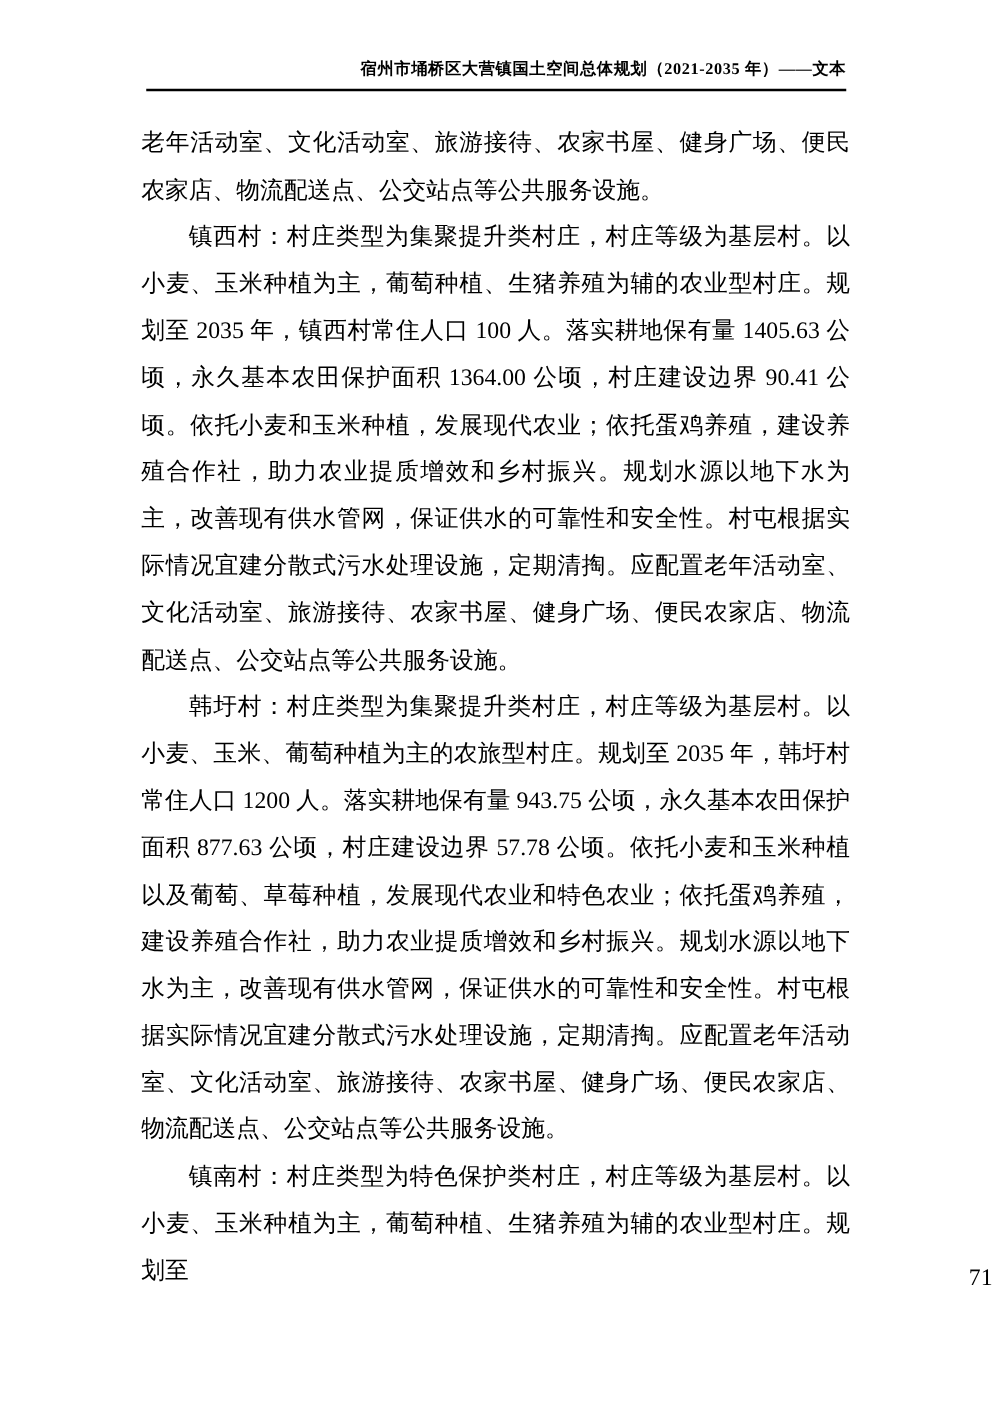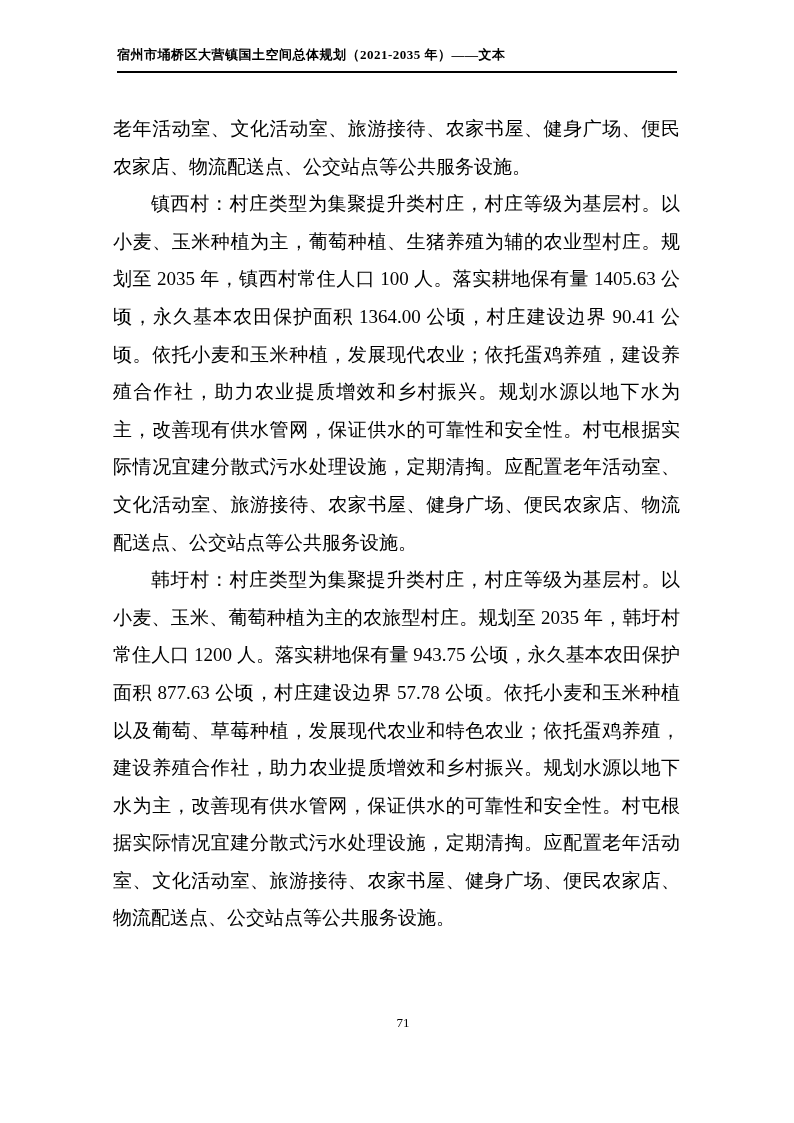--- a/index.html
+++ b/index.html
@@ -16,74 +16,74 @@
     font-family: "Liberation Serif", "DejaVu Serif", serif;
     overflow: hidden;
   }
   .header {
     position: absolute;
     left: 117px;
     top: 46px;
     width: 560px;
     border-bottom: 2px solid #000000;
     padding-bottom: 7px;
-    text-align: left;
+    text-align: right;
     font-size: 13px;
     font-weight: bold;
     letter-spacing: 0.5px;
     white-space: nowrap;
   }
   .body-text {
     position: absolute;
     left: 113px;
     top: 96px;
     width: 567px;
     font-size: 19px;
     line-height: 37.6px;
     text-align: justify;
     text-justify: inter-ideograph;
-    margin-top: 14px;
   }
   .body-text p {
     margin: 0;
     padding: 0;
   }
   .body-text p.indent {
     text-indent: 2em;
   }
   .lead {
     font-weight: normal;
   }
   .footer {
     position: absolute;
     left: 12px;
     right: 0;
     top: 1014px;
-    text-align: center;
-    font-size: 13px;
+    text-align: right;
+    font-size: 19px;
     line-height: 18px;
   }
 </style>
 </head>
 <body>
 
 <div class="page">
 
   <div class="header">
     <span>宿州市埇桥区大营镇国土空间总体规划（2021-2035 年）——文本</span>
   </div>
 
   <div class="body-text">
 
     <p><span class="lead"></span><span>老年活动室、文化活动室、旅游接待、农家书屋、健身广场、便民农家店、物流配送点、公交站点等公共服务设施。</span></p>
 
     <p class="indent"><span class="lead">镇西村：</span><span>村庄类型为集聚提升类村庄，村庄等级为基层村。以小麦、玉米种植为主，葡萄种植、生猪养殖为辅的农业型村庄。规划至 2035 年，镇西村常住人口 100 人。落实耕地保有量 1405.63 公顷，永久基本农田保护面积 1364.00 公顷，村庄建设边界 90.41 公顷。依托小麦和玉米种植，发展现代农业；依托蛋鸡养殖，建设养殖合作社，助力农业提质增效和乡村振兴。规划水源以地下水为主，改善现有供水管网，保证供水的可靠性和安全性。村屯根据实际情况宜建分散式污水处理设施，定期清掏。应配置老年活动室、文化活动室、旅游接待、农家书屋、健身广场、便民农家店、物流配送点、公交站点等公共服务设施。</span></p>
 
     <p class="indent"><span class="lead">韩圩村：</span><span>村庄类型为集聚提升类村庄，村庄等级为基层村。以小麦、玉米、葡萄种植为主的农旅型村庄。规划至 2035 年，韩圩村常住人口 1200 人。落实耕地保有量 943.75 公顷，永久基本农田保护面积 877.63 公顷，村庄建设边界 57.78 公顷。依托小麦和玉米种植以及葡萄、草莓种植，发展现代农业和特色农业；依托蛋鸡养殖，建设养殖合作社，助力农业提质增效和乡村振兴。规划水源以地下水为主，改善现有供水管网，保证供水的可靠性和安全性。村屯根据实际情况宜建分散式污水处理设施，定期清掏。应配置老年活动室、文化活动室、旅游接待、农家书屋、健身广场、便民农家店、物流配送点、公交站点等公共服务设施。</span></p>
 
+    <p class="indent"><span class="lead">镇南村：</span><span>村庄类型为特色保护类村庄，村庄等级为基层村。以小麦、玉米种植为主，葡萄种植、生猪养殖为辅的农业型村庄。规划至</span></p>
 
   </div>
 
   <div class="footer">
     <span>71</span>
   </div>
 
 </div>
 
 </body></html>

